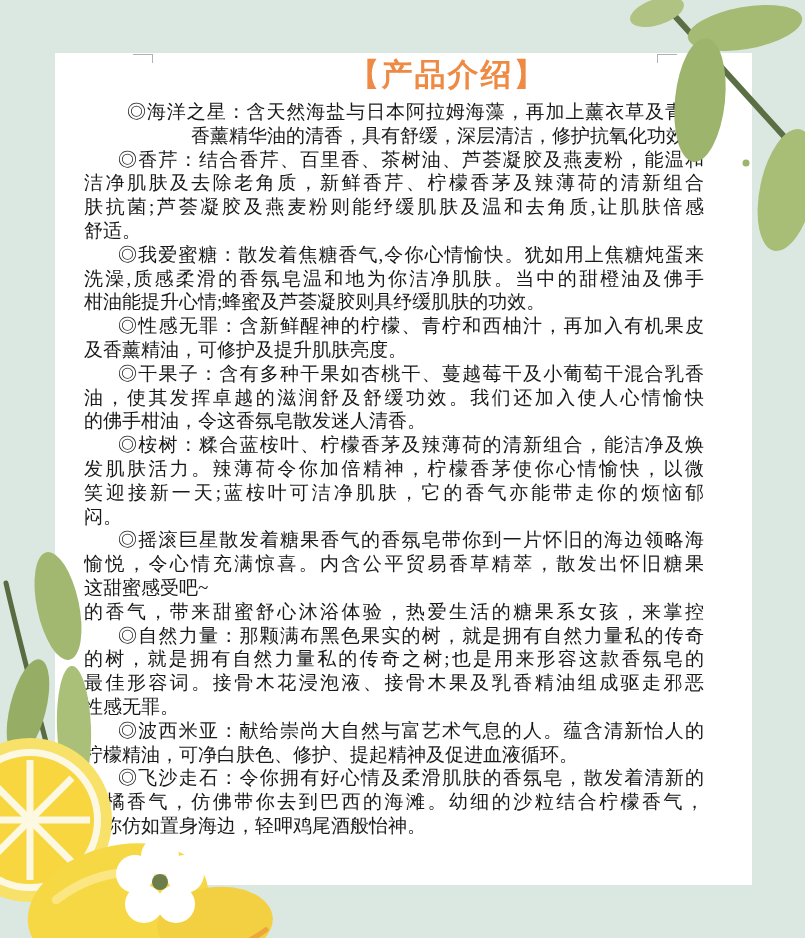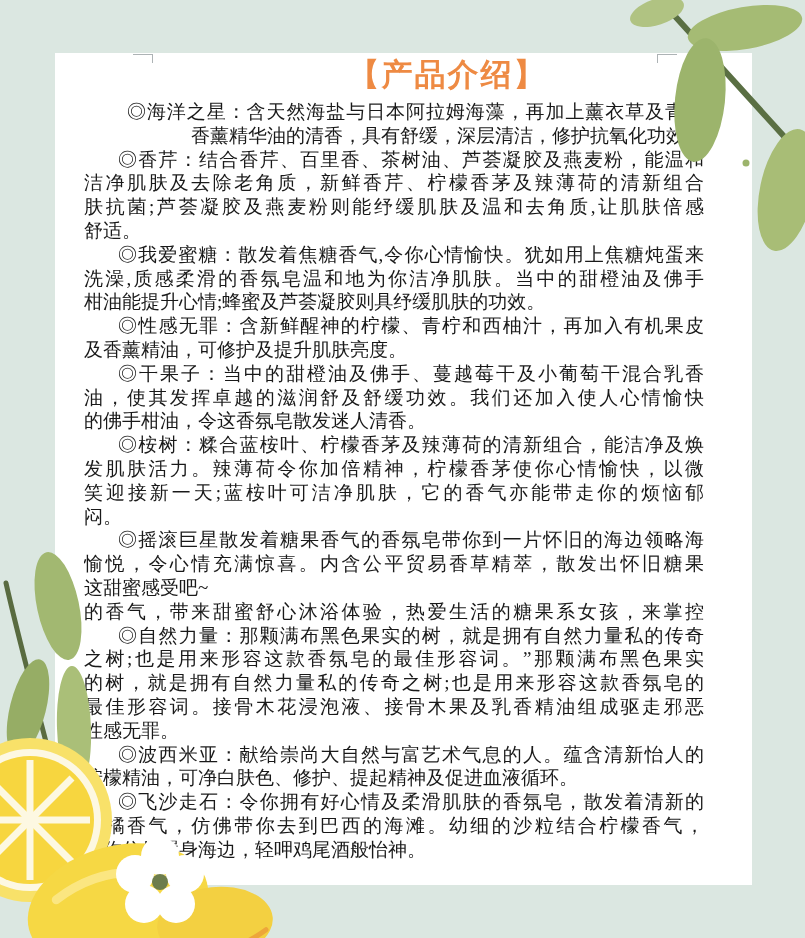--- a/index.html
+++ b/index.html
@@ -50,33 +50,32 @@
     <div class="line center">香薰精华油的清香，具有舒缓，深层清洁，修护抗氧化功效。</div>
     <div class="line fill ind2">◎香芹：结合香芹、百里香、茶树油、芦荟凝胶及燕麦粉，能温和</div>
     <div class="line fill">洁净肌肤及去除老角质，新鲜香芹、柠檬香茅及辣薄荷的清新组合</div>
     <div class="line fill">肤抗菌;芦荟凝胶及燕麦粉则能纾缓肌肤及温和去角质,让肌肤倍感</div>
     <div class="line">舒适。</div>
     <div class="line fill ind2">◎我爱蜜糖：散发着焦糖香气,令你心情愉快。犹如用上焦糖炖蛋来</div>
     <div class="line fill">洗澡,质感柔滑的香氛皂温和地为你洁净肌肤。当中的甜橙油及佛手</div>
     <div class="line">柑油能提升心情;蜂蜜及芦荟凝胶则具纾缓肌肤的功效。</div>
     <div class="line fill ind2">◎性感无罪：含新鲜醒神的柠檬、青柠和西柚汁，再加入有机果皮</div>
     <div class="line">及香薰精油，可修护及提升肌肤亮度。</div>
-    <div class="line fill ind2">◎干果子：当中的甜橙油及佛手、蔓越莓干及小葡萄干混合乳香</div>
+    <div class="line fill ind2">◎干果子：含有多种干果如杏桃干、蔓越莓干及小葡萄干混合乳香</div>
     <div class="line fill">油，使其发挥卓越的滋润舒及舒缓功效。我们还加入使人心情愉快</div>
     <div class="line">的佛手柑油，令这香氛皂散发迷人清香。</div>
     <div class="line fill ind2">◎桉树：糅合蓝桉叶、柠檬香茅及辣薄荷的清新组合，能洁净及焕</div>
     <div class="line fill">发肌肤活力。辣薄荷令你加倍精神，柠檬香茅使你心情愉快，以微</div>
     <div class="line fill">笑迎接新一天;蓝桉叶可洁净肌肤，它的香气亦能带走你的烦恼郁</div>
     <div class="line">闷。</div>
     <div class="line fill ind2">◎摇滚巨星散发着糖果香气的香氛皂带你到一片怀旧的海边领略海</div>
     <div class="line fill">愉悦，令心情充满惊喜。内含公平贸易香草精萃，散发出怀旧糖果</div>
     <div class="line">这甜蜜感受吧~</div>
     <div class="line fill">的香气，带来甜蜜舒心沐浴体验，热爱生活的糖果系女孩，来掌控</div>
     <div class="line fill ind2">◎自然力量：那颗满布黑色果实的树，就是拥有自然力量私的传奇</div>
-    <div class="line fill">之树;也是用来形容这款香氛皂的最佳形容词。”那颗满布黑色果实</div>
     <div class="line fill">的树，就是拥有自然力量私的传奇之树;也是用来形容这款香氛皂的</div>
     <div class="line fill">最佳形容词。接骨木花浸泡液、接骨木果及乳香精油组成驱走邪恶</div>
     <div class="line">性感无罪。</div>
     <div class="line fill ind2">◎波西米亚：献给崇尚大自然与富艺术气息的人。蕴含清新怡人的</div>
     <div class="line">柠檬精油，可净白肤色、修护、提起精神及促进血液循环。</div>
     <div class="line fill ind2">◎飞沙走石：令你拥有好心情及柔滑肌肤的香氛皂，散发着清新的</div>
     <div class="line fill">柑橘香气，仿佛带你去到巴西的海滩。幼细的沙粒结合柠檬香气，</div>
     <div class="line">令你仿如置身海边，轻呷鸡尾酒般怡神。</div>
   </div>
 

